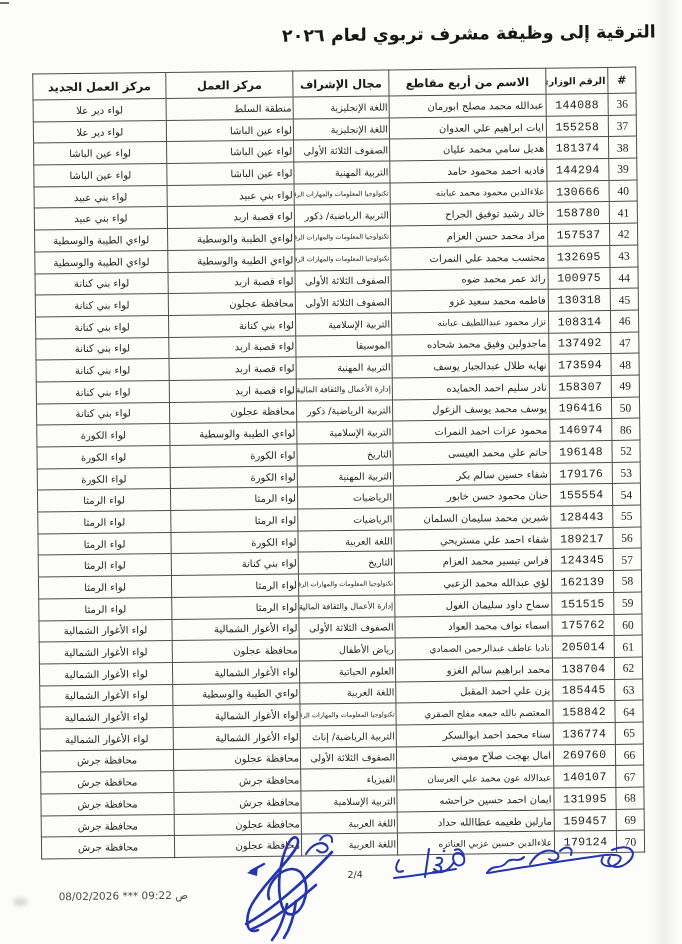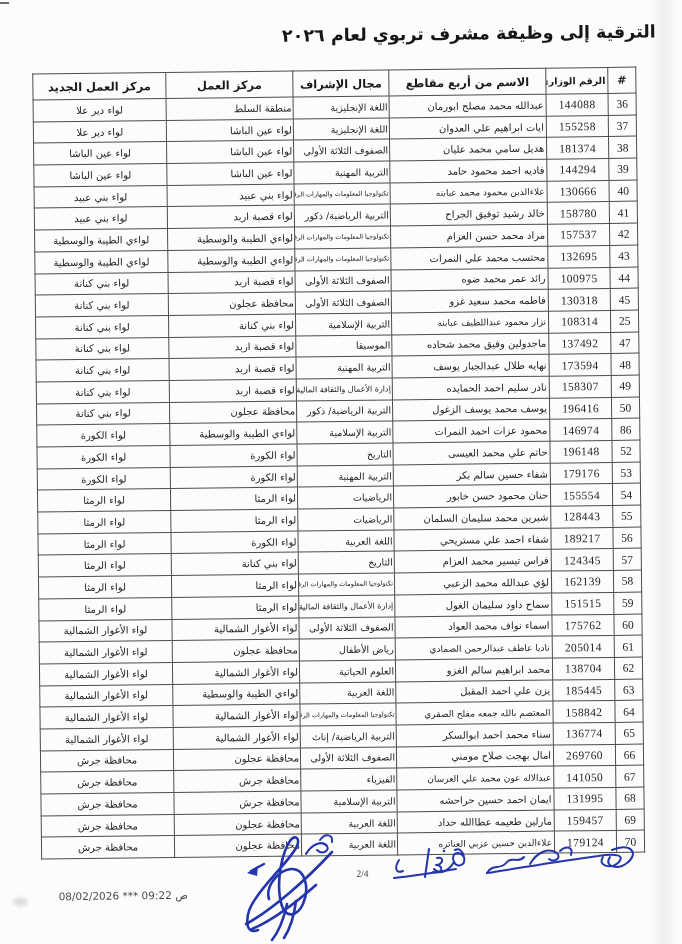--- a/index.html
+++ b/index.html
@@ -16,28 +16,28 @@
   table.promo{
     position:absolute;top:70px;left:37px;width:603px;
     border-collapse:collapse;table-layout:fixed;direction:rtl;
   }
   .promo th,.promo td{border:1px solid #4d4d4d;overflow:hidden;white-space:nowrap;}
   .promo th{height:25px;font-weight:700;font-size:11.5px;color:#1b1b1b;padding:0 2px;background:#fcfcfa;}
   th.h-min{font-size:9.5px;}
   th.h-num{font-size:11px;}
   .promo td{height:20.7px;padding:0 2px;color:#242424;}
   td.c-num,td.c-min{text-align:center;font-family:"Liberation Serif",serif;font-size:11.5px;color:#1f1f1f;}
-  td.c-min{letter-spacing:.4px;}
+  td.c-min{letter-spacing:.4px;font-family:Liberation Mono, monospace;}
   td.c-name{text-align:right;font-size:10px;}
   td.c-field{text-align:right;font-size:9.5px;padding:0 1px;}
   td.c-wc{text-align:right;font-size:10px;padding:0 1px;}
   td.c-nwc{text-align:center;font-size:10px;}
   .timestamp{position:absolute;top:887px;left:54px;direction:ltr;
     font-size:10.5px;color:#4a4a4a;letter-spacing:.3px;}
-  .pagenum{position:absolute;top:869px;left:352px;font-size:9.5px;color:#303030;font-family:Liberation Serif, serif;}
+  .pagenum{position:absolute;top:869px;left:343px;font-size:9.5px;color:#303030;}
   .sig-overlay{position:absolute;left:0;top:0;width:682px;height:944px;pointer-events:none;}
   .edge-right{position:absolute;top:0;right:3px;width:28px;height:100%;
     background:linear-gradient(90deg,rgba(120,120,118,0) 0%,rgba(120,120,118,.10) 45%,rgba(120,120,118,0) 100%);}
   .smudge{position:absolute;left:13px;top:898px;width:15px;height:8px;border-radius:50%;
     background:rgba(150,150,148,.35);filter:blur(2px);}
   .artifact-top{position:absolute;left:0;top:2px;width:9px;height:2px;background:#6d6d6d;}
 </style>
 </head>
 <body>
 
@@ -141,21 +141,21 @@
       </tr>
           <tr>
         <td class="c-num">45</td>
         <td class="c-min">130318</td>
         <td class="c-name">فاطمه محمد سعيد غزو</td>
         <td class="c-field">الصفوف الثلاثة الأولى</td>
         <td class="c-wc">محافظة عجلون</td>
         <td class="c-nwc">لواء بني كنانة</td>
       </tr>
           <tr>
-        <td class="c-num">25</td>
+        <td class="c-num">46</td>
         <td class="c-min">108314</td>
         <td class="c-name" style="font-size: 9px;">نزار محمود عبداللطيف عبابنه</td>
         <td class="c-field">التربية الإسلامية</td>
         <td class="c-wc">لواء بني كنانة</td>
         <td class="c-nwc">لواء بني كنانة</td>
       </tr>
           <tr>
         <td class="c-num">47</td>
         <td class="c-min">137492</td>
         <td class="c-name">ماجدولين وفيق محمد شحاده</td>
@@ -310,21 +310,21 @@
           <tr>
         <td class="c-num">66</td>
         <td class="c-min">269760</td>
         <td class="c-name">امال بهجت صلاح مومني</td>
         <td class="c-field">الصفوف الثلاثة الأولى</td>
         <td class="c-wc">محافظة عجلون</td>
         <td class="c-nwc">محافظة جرش</td>
       </tr>
           <tr>
         <td class="c-num">67</td>
-        <td class="c-min">141050</td>
+        <td class="c-min">140107</td>
         <td class="c-name" style="font-size: 9px;">عبدالاله عون محمد علي العرسان</td>
         <td class="c-field">الفيزياء</td>
         <td class="c-wc">محافظة جرش</td>
         <td class="c-nwc">محافظة جرش</td>
       </tr>
           <tr>
         <td class="c-num">68</td>
         <td class="c-min">131995</td>
         <td class="c-name">ايمان احمد حسين حراحشه</td>
         <td class="c-field">التربية الإسلامية</td>

